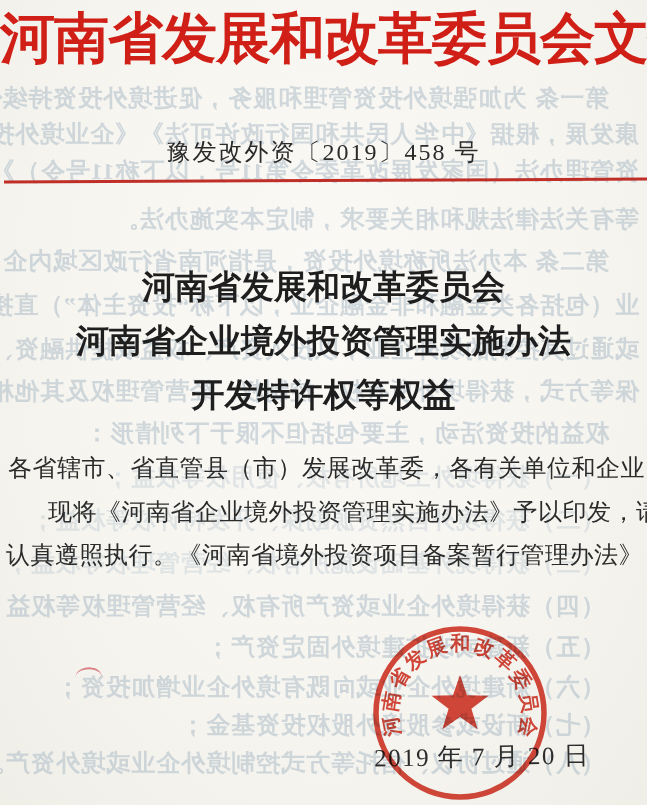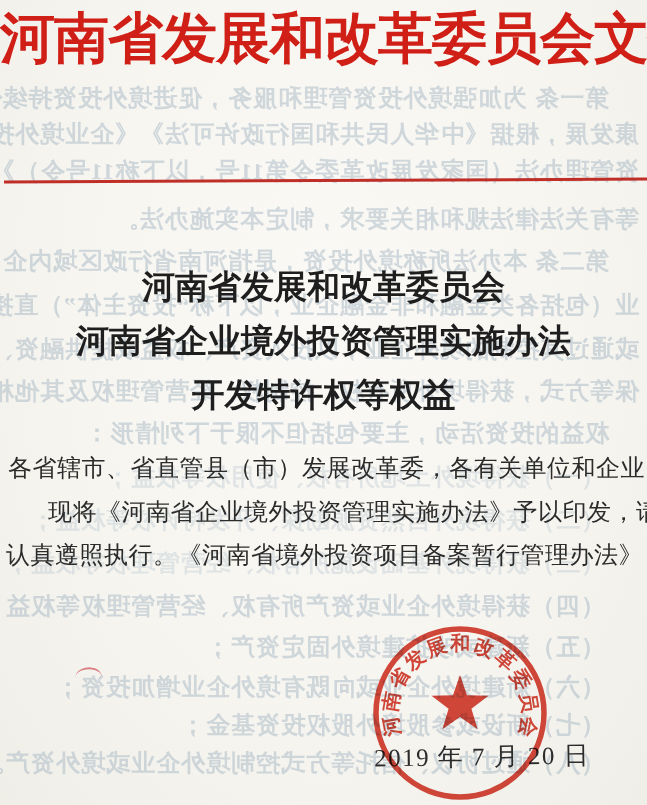--- a/index.html
+++ b/index.html
@@ -87,20 +87,21 @@
     <div class="bl li xf" style="top:549px">（三）获得境外基础设施所有权、经营管理权等权益；</div>
     <div class="bl li" style="top:592px">（四）获得境外企业或资产所有权、经营管理权等权益；</div>
     <div class="bl li" style="top:633px">（五）新建或改扩建境外固定资产；</div>
     <div class="bl li" style="top:673px">（六）新建境外企业或向既有境外企业增加投资；</div>
     <div class="bl li" style="top:711px">（七）新设或参股境外股权投资基金；</div>
     <div class="bl li" style="top:749px">（八）通过协议、信托等方式控制境外企业或境外资产。</div>
   </div>
 
   <div class="header-title">河南省发展和改革委员会文件</div>
 
+  <div class="doc-number">豫发改外资〔2019〕458 号</div>
 
   <div class="red-rule"></div>
 
   <div class="doc-title">
     <div>河南省发展和改革委员会</div>
     <div>河南省企业境外投资管理实施办法</div>
     <div>开发特许权等权益</div>
   </div>
 
   <div class="salutation">各省辖市、省直管县（市）发展改革委，各有关单位和企业：</div>

